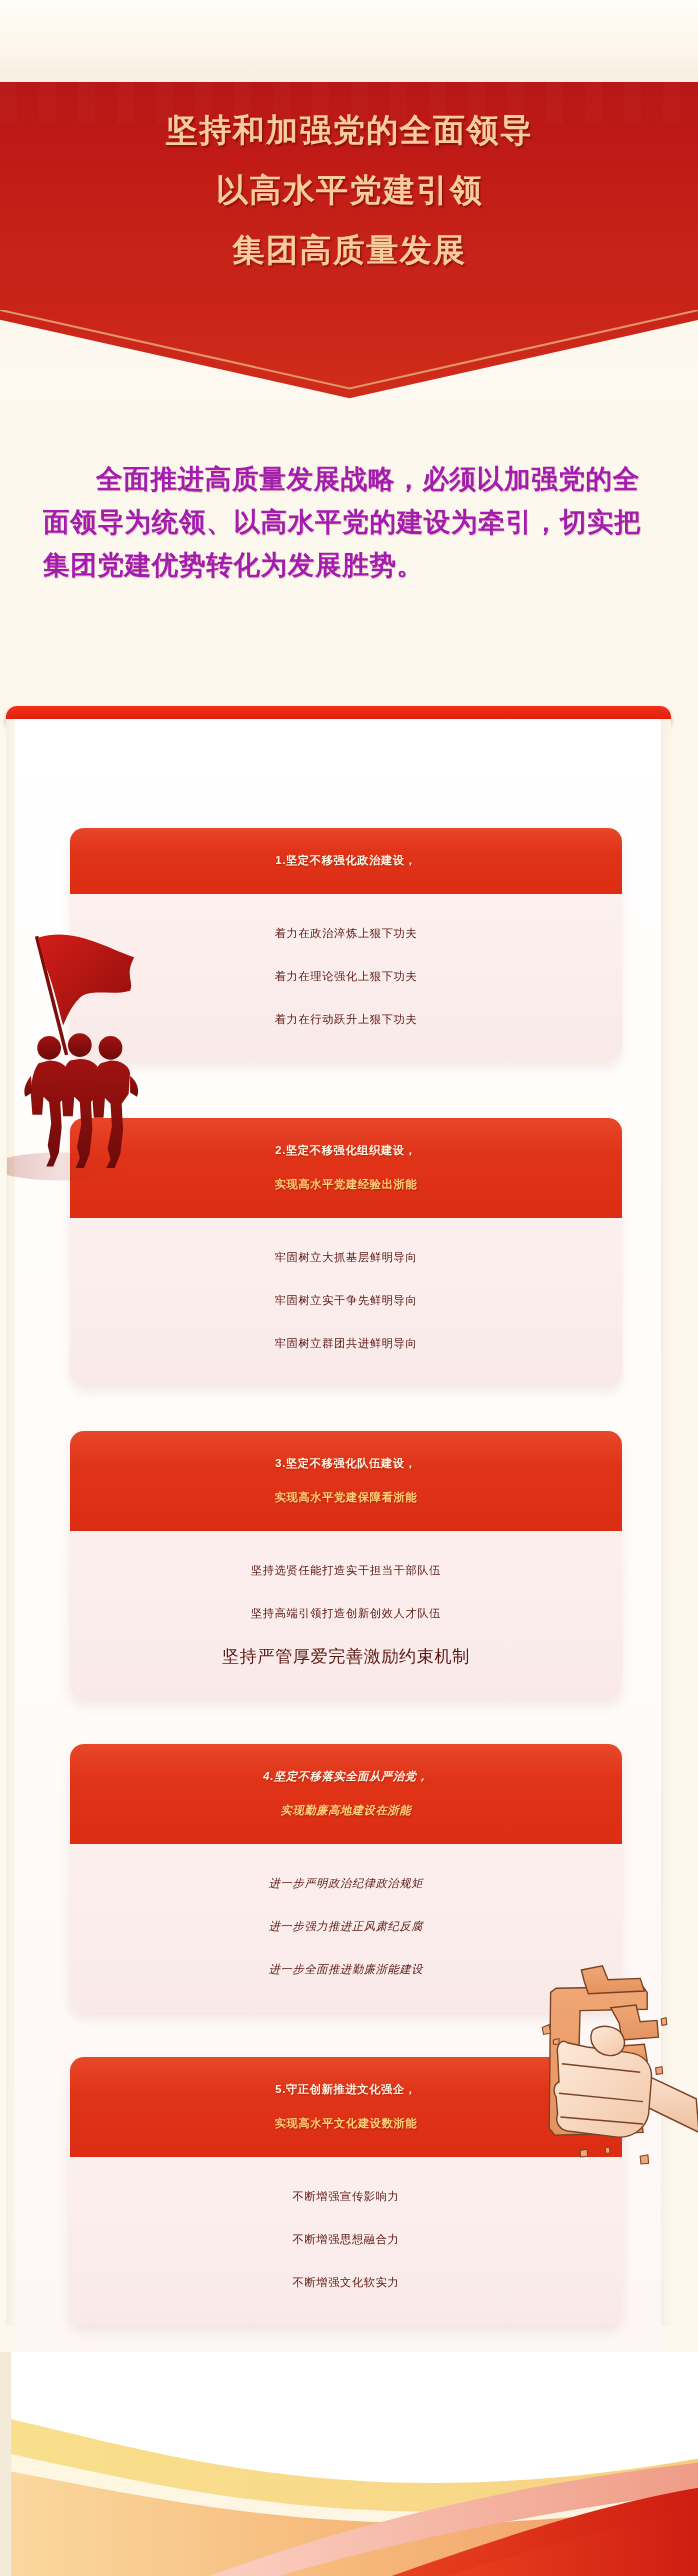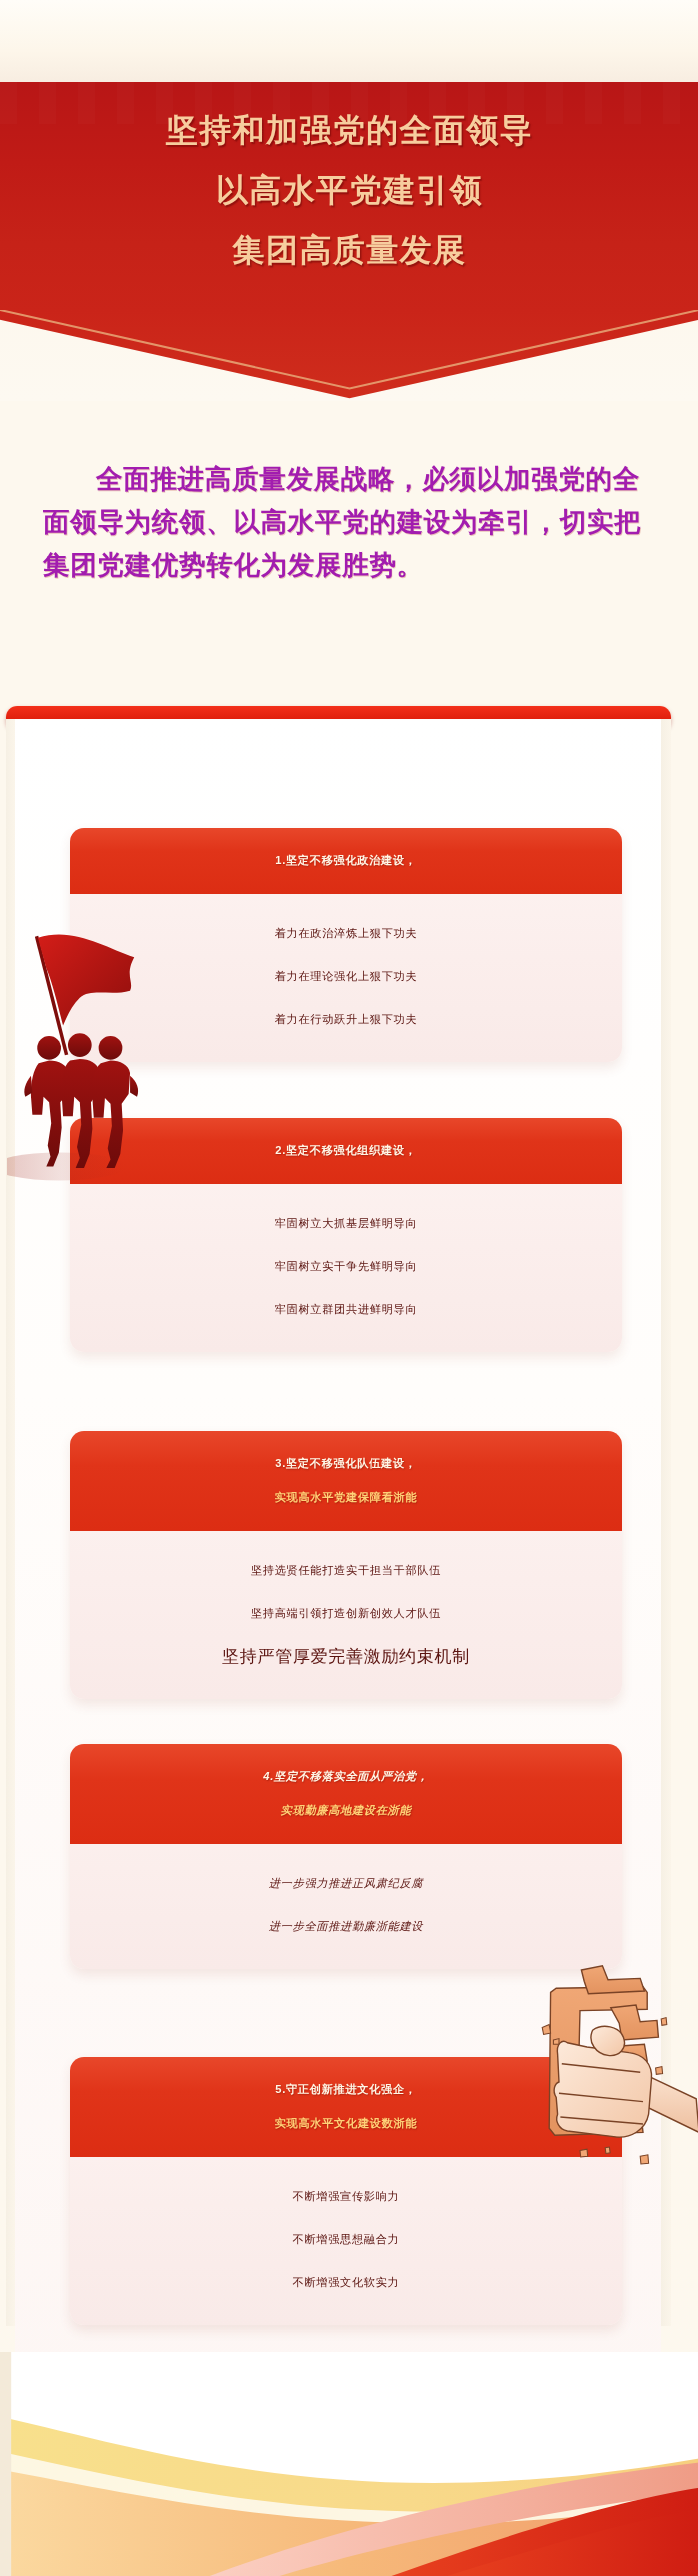--- a/index.html
+++ b/index.html
@@ -186,20 +186,21 @@
     <div class="card-body">
       <div class="line" style="font-size: 11.2px;">着力在政治淬炼上狠下功夫</div>
       <div class="line" style="font-size: 11.2px;">着力在理论强化上狠下功夫</div>
       <div class="line" style="font-size: 11.2px;">着力在行动跃升上狠下功夫</div>
     </div>
   </div>
 
   <div class="card" id="card1" style="top:1118px;">
     <div class="card-head">
       <div class="l1" style="font-size: 11.2px;">2.坚定不移强化组织建设，</div>
+      <div class="l2" style="font-size: 11.2px;">实现高水平党建经验出浙能</div>
     </div>
     <div class="card-body">
       <div class="line" style="font-size: 11.2px;">牢固树立大抓基层鲜明导向</div>
       <div class="line" style="font-size: 11.2px;">牢固树立实干争先鲜明导向</div>
       <div class="line" style="font-size: 11.2px;">牢固树立群团共进鲜明导向</div>
     </div>
   </div>
 
   <div class="card" id="card2" style="top:1431px;">
     <div class="card-head">
@@ -212,20 +213,21 @@
       <div class="line" style="font-size: 17px;">坚持严管厚爱完善激励约束机制</div>
     </div>
   </div>
 
   <div class="card" id="card3" style="top:1744px;font-style:italic;">
     <div class="card-head">
       <div class="l1" style="font-size: 11.2px;">4.坚定不移落实全面从严治党，</div>
       <div class="l2" style="font-size: 11.2px;">实现勤廉高地建设在浙能</div>
     </div>
     <div class="card-body">
+      <div class="line" style="font-size: 11.2px;">进一步严明政治纪律政治规矩</div>
       <div class="line" style="font-size: 11.2px; text-align: center;">进一步强力推进正风肃纪反腐</div>
       <div class="line" style="font-size: 11.2px;">进一步全面推进勤廉浙能建设</div>
     </div>
   </div>
 
   <div class="card" id="card4" style="top:2057px;">
     <div class="card-head">
       <div class="l1" style="font-size: 11.2px;">5.守正创新推进文化强企，</div>
       <div class="l2" style="font-size: 11.2px;">实现高水平文化建设数浙能</div>
     </div>

